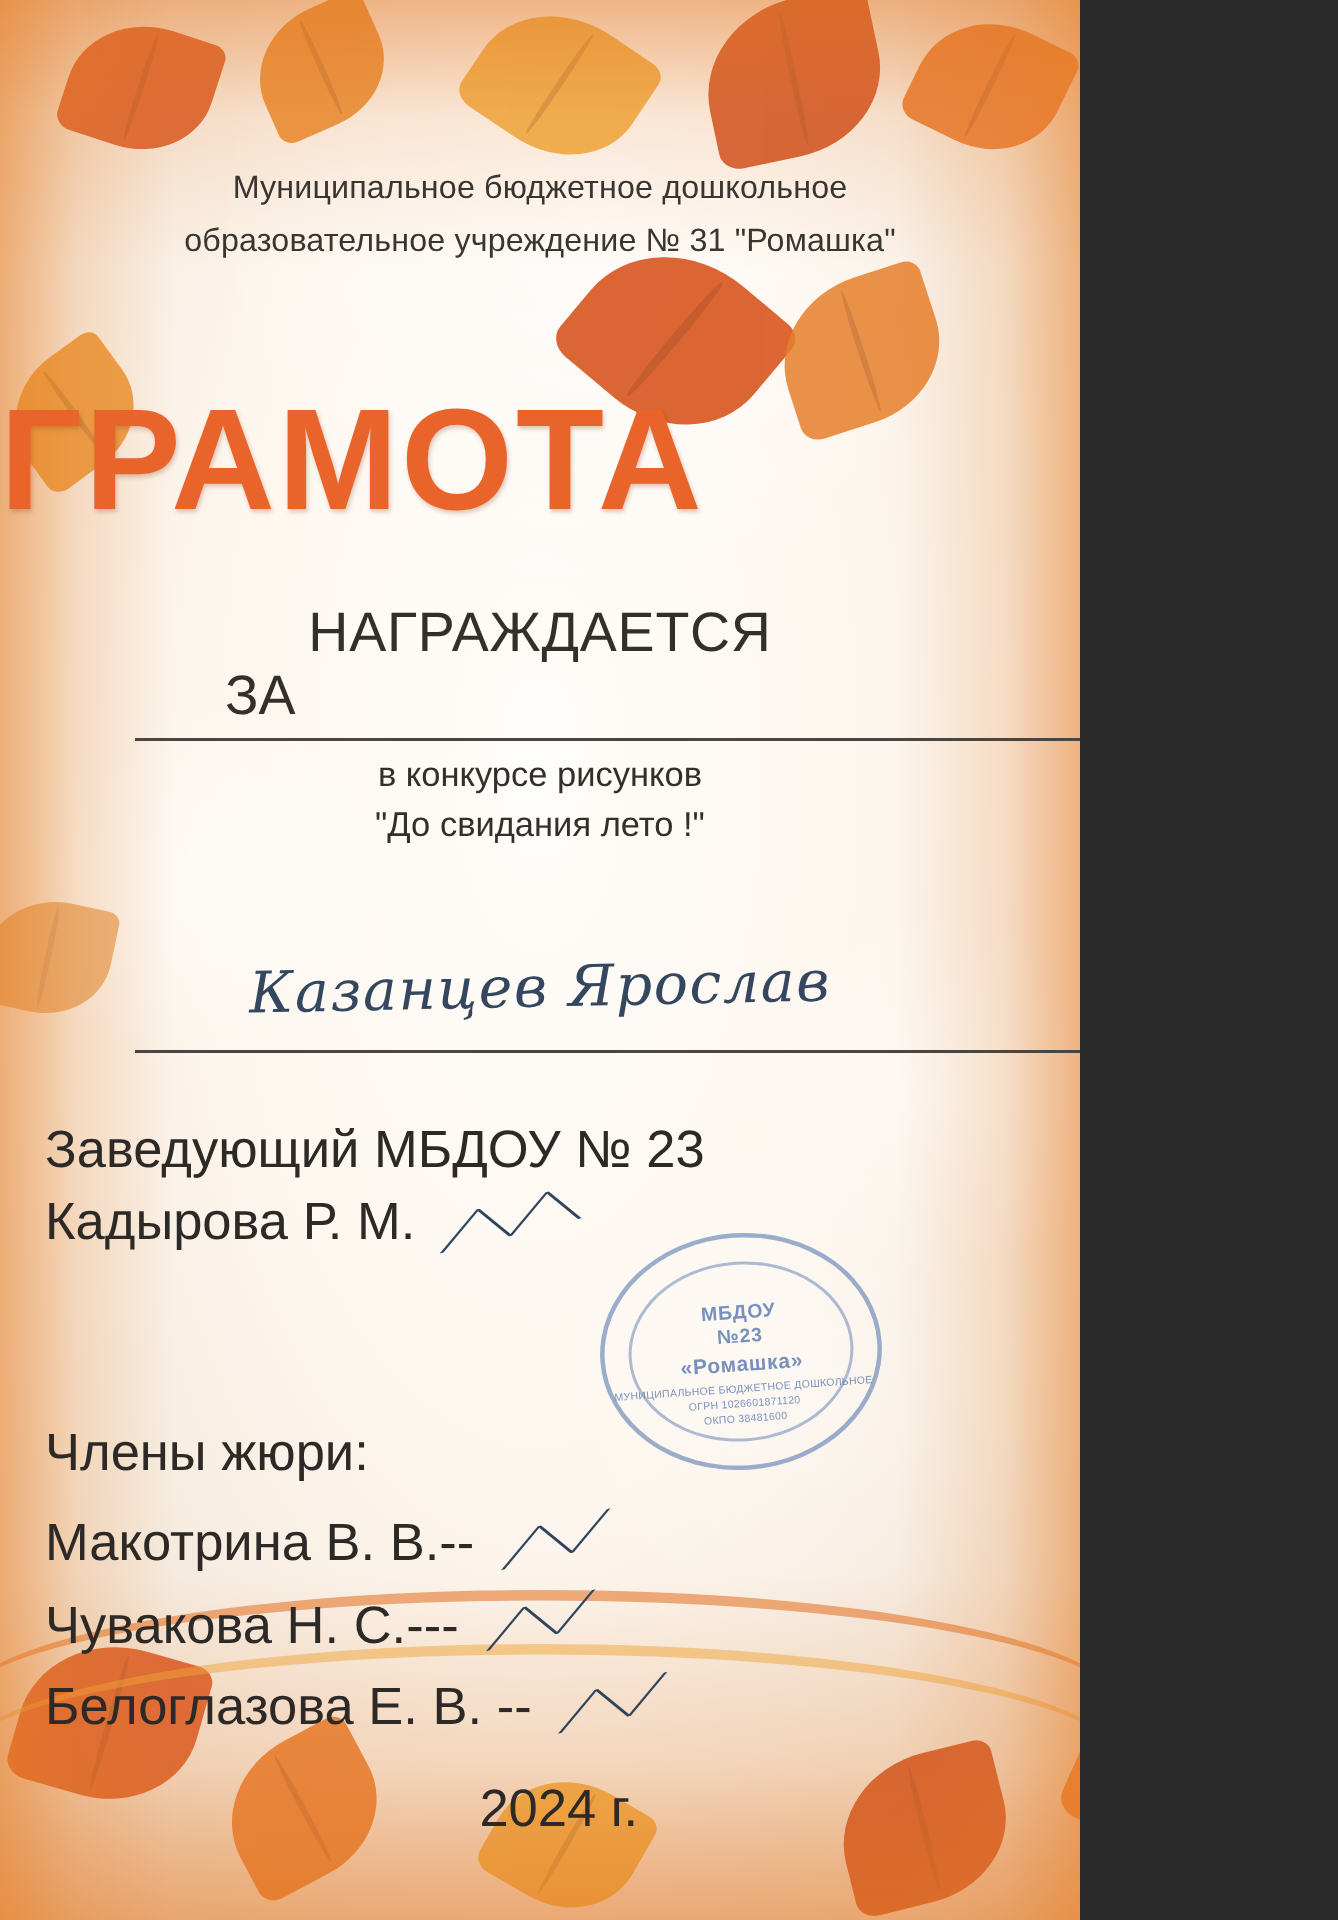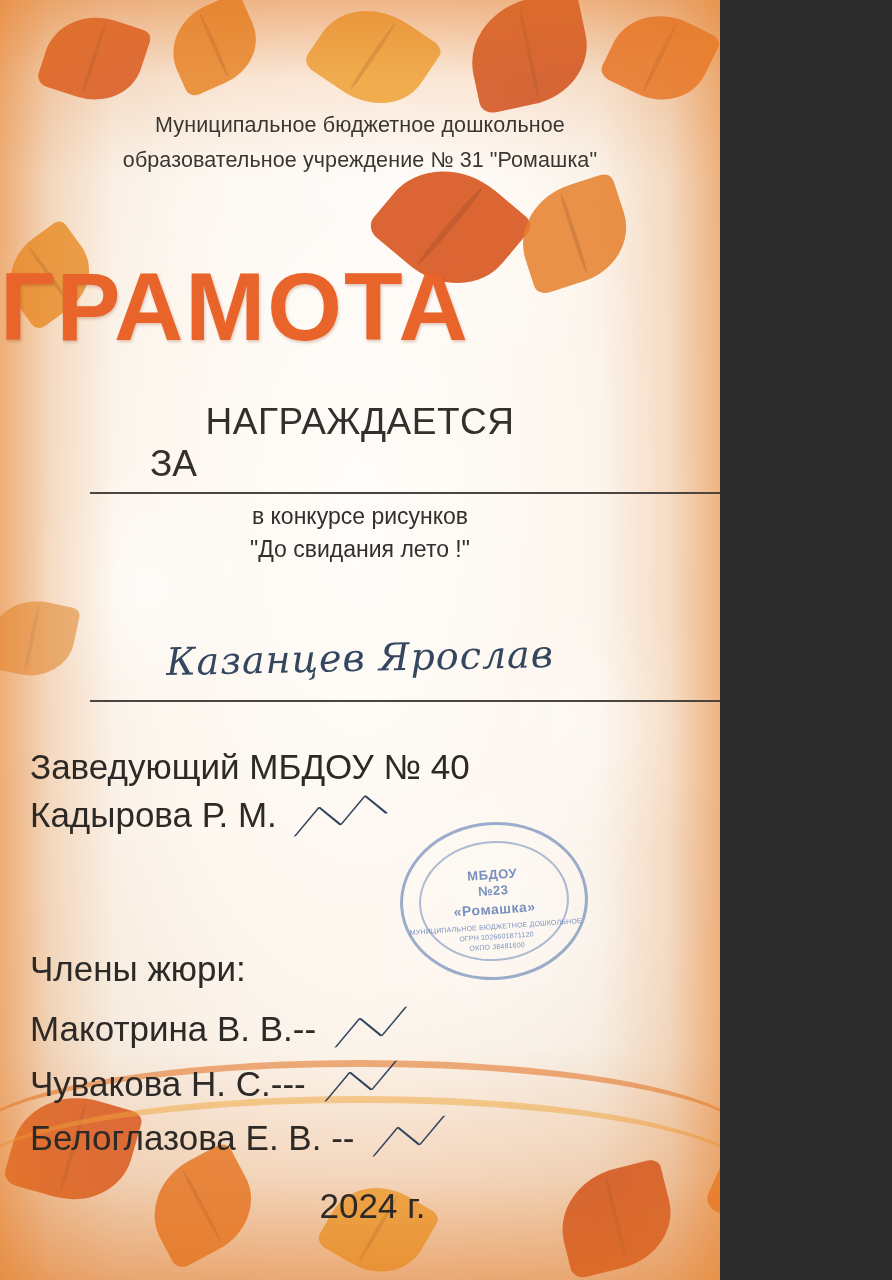--- a/index.html
+++ b/index.html
@@ -304,21 +304,21 @@
 
     <div class="contest">
       <div>в конкурсе рисунков</div>
       <div>"До свидания лето !"</div>
     </div>
 
     <div class="winner-name">Казанцев Ярослав</div>
     <div class="rule rule-name"></div>
 
     <div class="sign-block">
-      <div class="head">Заведующий МБДОУ № 40</div>
+      <div class="head">Заведующий МБДОУ № 23</div>
       <div class="sign-row">
         <span>Кадырова Р. М.</span>
         <span class="handsign">⟋⟍⟋⟍</span>
       </div>
     </div>
 
     <div class="stamp">
       <div class="inner"></div>
       <div class="txt t1">МБДОУ</div>
       <div class="txt t2">№23</div>

